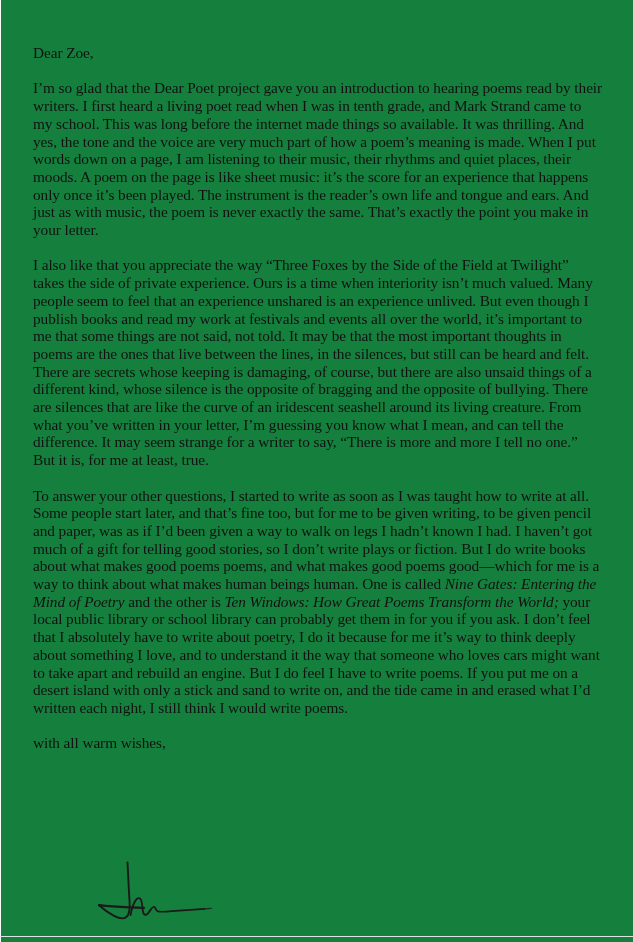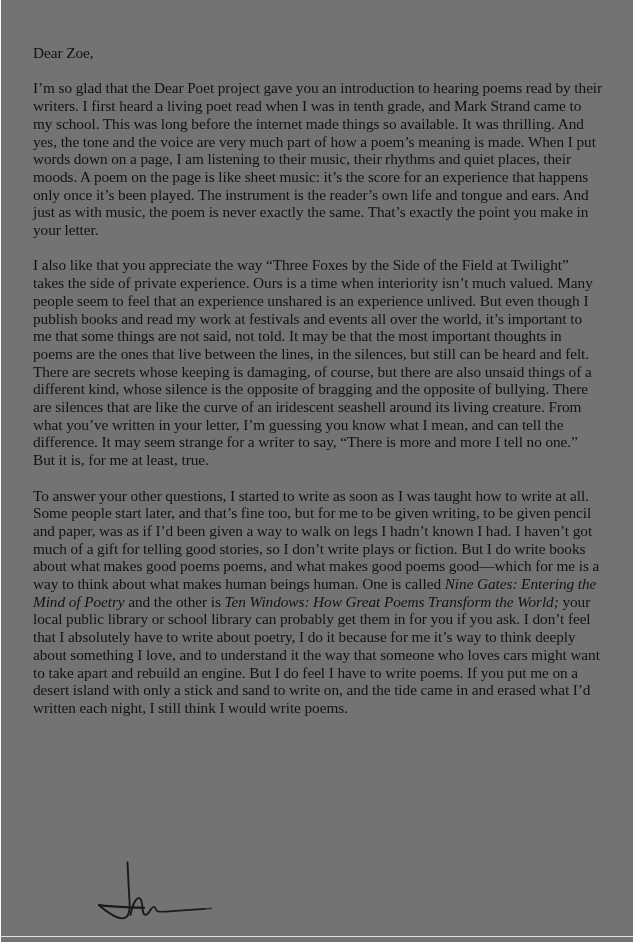--- a/index.html
+++ b/index.html
@@ -17,21 +17,21 @@
     color: #000000;
     -webkit-font-smoothing: antialiased;
   }
 
   #page {
     position: absolute;
     left: 0;
     top: 0;
     width: 633px;
     height: 942px;
-    background: #737373;
+    background: #15803d;
     box-sizing: border-box;
   }
 
   .letter-body {
     position: absolute;
     left: 33px;
     top: 44px;
     width: 570px;
   }
 
@@ -100,20 +100,21 @@
 
     <p class="para salutation">Dear Zoe,</p>
 
 
     <p class="para"><span>I’m so glad that the Dear Poet project gave you an introduction to hearing poems read by their writers. I first heard a living poet read when I was in tenth grade, and Mark Strand came to my school. This was long before the internet made things so available. It was thrilling. And yes, the tone and the voice are very much part of how a poem’s meaning is made. When I put words down on a page, I am listening to their music, their rhythms and quiet places, their moods. A poem on the page is like sheet music: it’s the score for an experience that happens only once it’s been played. The instrument is the reader’s own life and tongue and ears. And just as with music, the poem is never exactly the same. That’s exactly the point you make in your letter.</span></p>
 
     <p class="para"><span>I also like that you appreciate the way “Three Foxes by the Side of the Field at Twilight” takes the side of private experience. Ours is a time when interiority isn’t much valued. Many people seem to feel that an experience unshared is an experience unlived. But even though I publish books and read my work at festivals and events all over the world, it’s important to me that some things are not said, not told. It may be that the most important thoughts in poems are the ones that live between the lines, in the silences, but still can be heard and felt. There are secrets whose keeping is damaging, of course, but there are also unsaid things of a different kind, whose silence is the opposite of bragging and the opposite of bullying. There are silences that are like the curve of an iridescent seashell around its living creature. From what you’ve written in your letter, I’m guessing you know what I mean, and can tell the difference. It may seem strange for a writer to say, “There is more and more I tell no one.” But it is, for me at least, true.</span></p>
 
     <p class="para"><span>To answer your other questions, I started to write as soon as I was taught how to write at all. Some people start later, and that’s fine too, but for me to be given writing, to be given pencil and paper, was as if I’d been given a way to walk on legs I hadn’t known I had. I haven’t got much of a gift for telling good stories, so I don’t write plays or fiction. But I do write books about what makes good poems poems, and what makes good poems good—which for me is a way to think about what makes human beings human. One is called </span><span class="italic">Nine Gates: Entering the Mind of Poetry</span><span> and the other is </span><span class="italic">Ten Windows: How Great Poems Transform the World;</span><span> your local public library or school library can probably get them in for you if you ask. I don’t feel that I absolutely have to write about poetry, I do it because for me it’s way to think deeply about something I love, and to understand it the way that someone who loves cars might want to take apart and rebuild an engine. But I do feel I have to write poems. If you put me on a desert island with only a stick and sand to write on, and the tide came in and erased what I’d written each night, I still think I would write poems.</span></p>
 
+    <p class="para closing">with all warm wishes,</p>
 
   </div>
 
   <div class="signature-wrap">
     <svg viewBox="0 0 130 72" xmlns="http://www.w3.org/2000/svg">
       <g fill="none" stroke="#1a1a1a" stroke-linecap="round" stroke-linejoin="round">
         <path d="M35.5 6.5 C36.2 20, 36.8 34, 37.6 46.5 C38.0 53.5, 37.2 58.8, 34.4 61.0 C31.6 63.2, 27.0 62.4, 22.0 59.8 C16.5 56.9, 11.0 52.8, 7.0 49.2" stroke-width="1.9"></path>
         <path d="M7.0 49.2 C14.5 50.2, 26.0 51.0, 38.0 51.4 C44.0 51.6, 48.5 51.7, 52.0 51.8" stroke-width="2.3"></path>
         <path d="M38.5 59.0 C39.5 54.0, 41.0 48.5, 43.2 45.0 C45.2 41.8, 47.6 41.2, 48.9 43.6 C50.0 45.6, 50.2 49.5, 50.6 53.2 C50.9 56.3, 51.6 58.6, 53.2 58.9 C55.0 59.2, 57.0 56.5, 58.6 53.8" stroke-width="1.9"></path>
         <path d="M58.6 53.8 C60.4 51.2, 62.0 50.0, 63.0 51.6 C63.8 52.9, 64.2 54.6, 65.5 55.2 C67.6 56.2, 73.0 55.8, 80.0 55.2 C90.0 54.4, 102.0 53.5, 112.5 52.8" stroke-width="1.7"></path>

